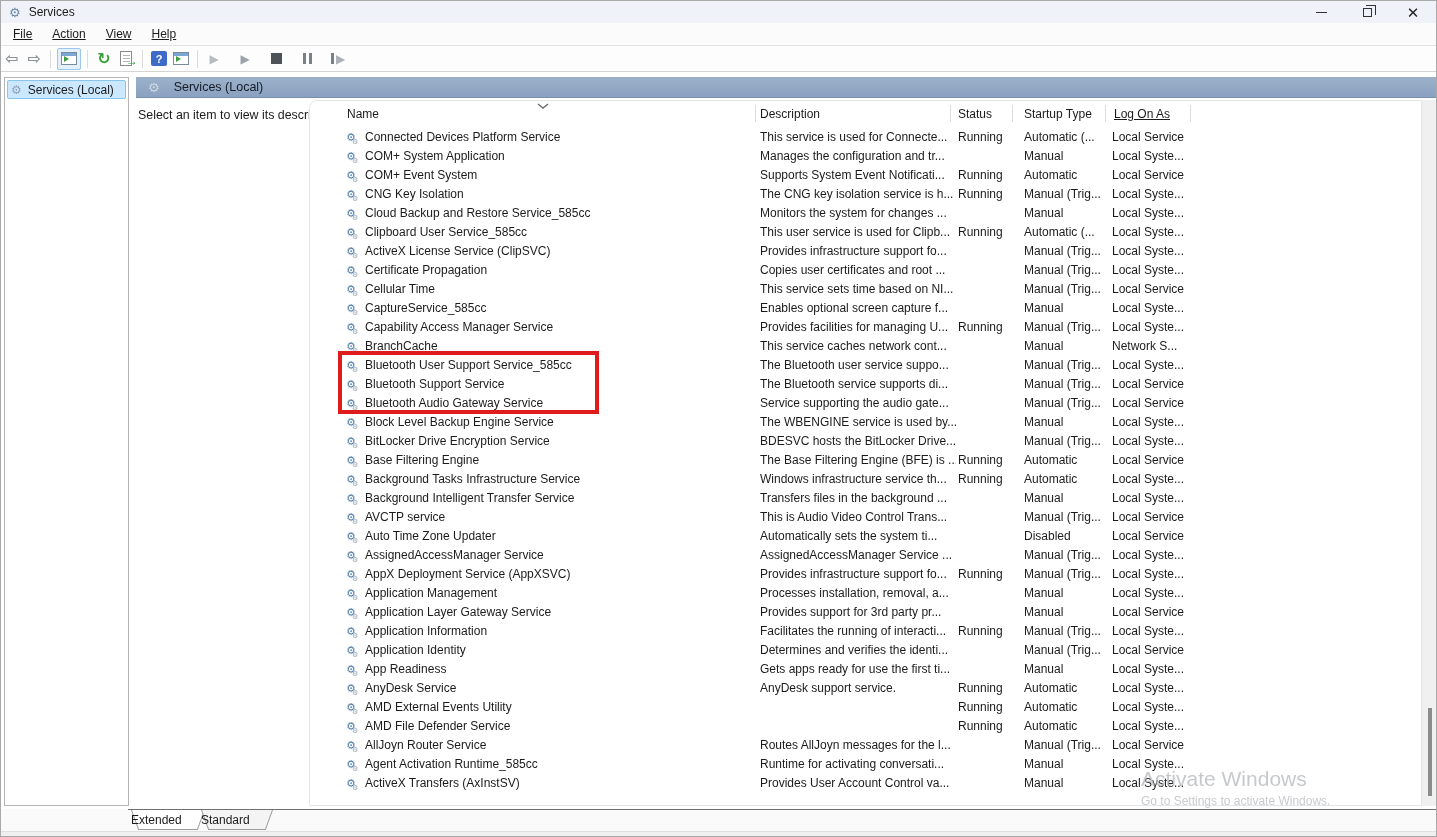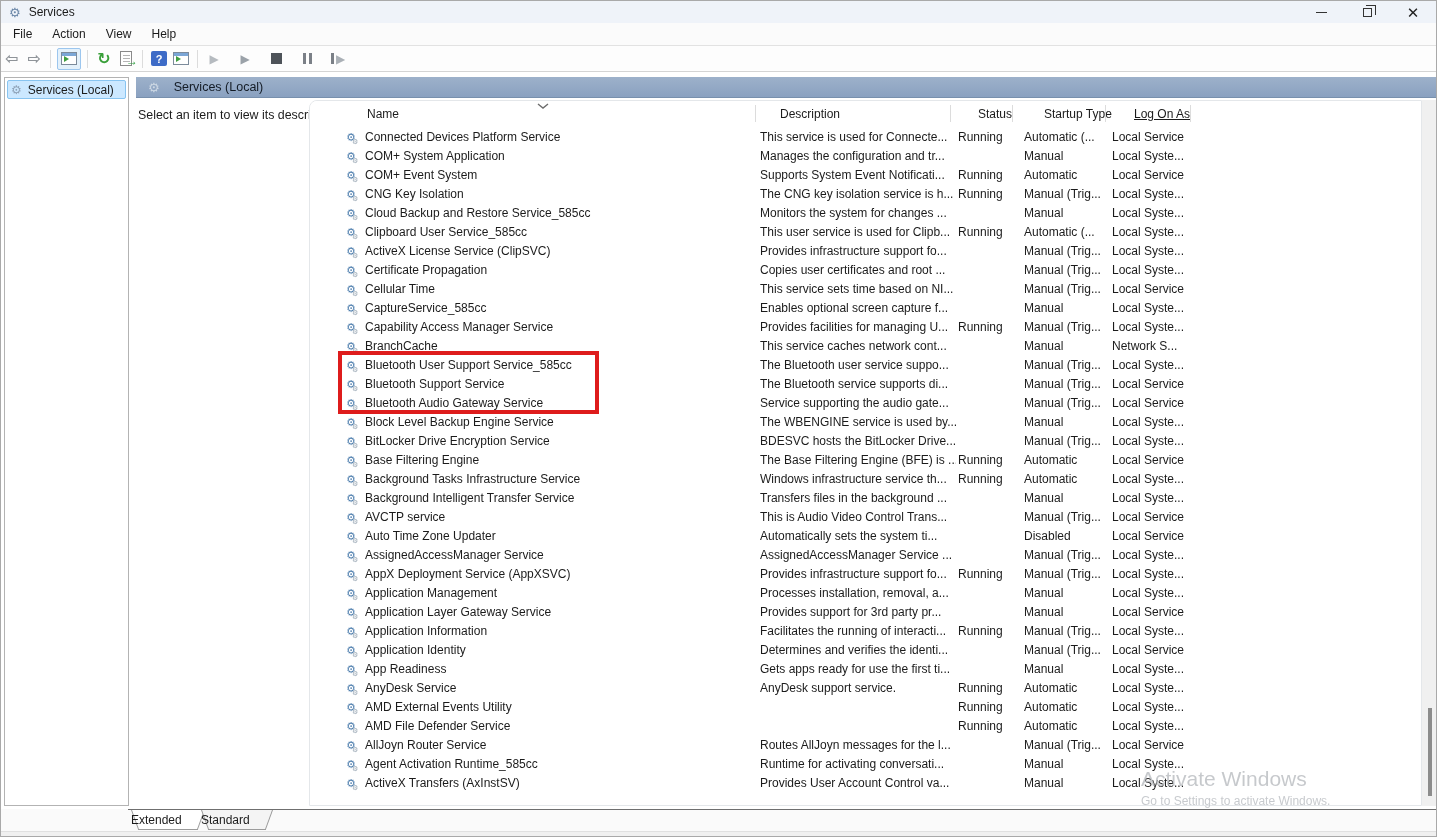--- a/index.html
+++ b/index.html
@@ -13,21 +13,21 @@
   .title-text { margin-left:8px; font-size:12px; color:#1b1b1b; }
   .win-controls { position:absolute; right:0; top:0; height:22px; display:flex; }
   .wc { width:46px; height:22px; display:flex; align-items:center; justify-content:center; }
   .wc-min-glyph { width:11px; height:1px; background:#333; }
   .wc-restore-glyph { position:relative; width:9px; height:9px; border:1px solid #333; background:#eff3f9; }
   .wc-restore-glyph::before { content:""; position:absolute; left:2px; top:-4px; width:9px; height:9px; border:1px solid #333; border-left:none; border-bottom:none; }
   .wc-close-glyph { font-size:15px; color:#222; line-height:1; }
 
   
   .menubar { position:absolute; left:0; top:22px; right:0; height:23px; background:#fbfbfb; border-bottom:1px solid #e2e2e2; display:flex; align-items:center; }
-  .menu-item { padding:3px 10px; }
+  .menu-item { padding:3px 10px;text-decoration:underline; }
   .menu-item:first-child { margin-left:2px; }
 
   
   .toolbar { position:absolute; left:0; top:45px; right:0; height:26px; background:#fdfdfd; border-bottom:1px solid #d4d4d4; display:flex; align-items:center; }
   .tsep { width:1px; height:18px; background:#dcdcdc; margin:0 5px; }
   .tb { display:flex; align-items:center; justify-content:center; height:22px; min-width:20px; margin:0 1px; }
   .nav-arrow { font-size:16px; color:#8f9499; font-weight:bold; line-height:1; }
   .mini-win { position:relative; width:16px; height:13px; border:1px solid #7c8b9b; background:#fff; }
   .mini-win::before { content:""; position:absolute; left:0; top:0; right:0; height:3px; background:#7ba7d7; }
   .mini-win::after { content:""; position:absolute; left:2px; bottom:2px; width:0; height:0; border-left:5px solid #3f9e3f; border-top:3px solid transparent; border-bottom:3px solid transparent; }
@@ -53,21 +53,21 @@
   .tree-item .lbl { margin-left:6px; }
 
   
   .banner { position:absolute; left:135px; top:76px; right:0; height:21px; background:linear-gradient(#9db1ca,#8aa1c0); border-bottom:1px solid #7890ad; display:flex; align-items:center; }
   .banner .gear { margin-left:12px; font-size:13px; color:#cdd8e4; }
   .banner .lbl { margin-left:14px; font-size:12.5px; color:#141c26; }
   .hint { position:absolute; left:137px; top:107px; font-size:12.4px; }
 
   .list-panel { position:absolute; left:308px; top:99px; width:1113px; height:706px; background:#fff; border:1px solid #e4e7ea; border-radius:8px 0 0 0; overflow:hidden; }
   .list-header { position:absolute; left:0; top:0; right:0; height:26px; background:#fff; }
-  .lh-label { position:absolute; top:6px; white-space:nowrap; color:#1b1b1b;margin-left:20px; }
+  .lh-label { position:absolute; top:6px; white-space:nowrap; color:#1b1b1b; }
   .lh-name { left:37px; } .lh-desc { left:450px; } .lh-status { left:648px; } .lh-startup { left:714px; } .lh-logon { left:804px;text-decoration:underline; }
   .lh-sep { position:absolute; top:4px; width:1px; height:17px; background:#dcdcdc; }
   .sort-chevron { position:absolute; left:226px; top:1px; }
   .rows { position:absolute; left:0; top:27px; right:0; bottom:0; }
   .row { position:relative; height:19px; line-height:19px; white-space:nowrap; }
   .row .gear { position:absolute; left:36px; top:0; font-size:11px; color:#4f7fae; }
   .row .gear::after { content:"\2699"; position:absolute; left:6px; top:4px; font-size:7px; color:#9aa8b5; }
   .c-name { position:absolute; left:55px; }
   .c-desc { position:absolute; left:450px; width:196px; overflow:hidden; }
   .c-status { position:absolute; left:648px; }

